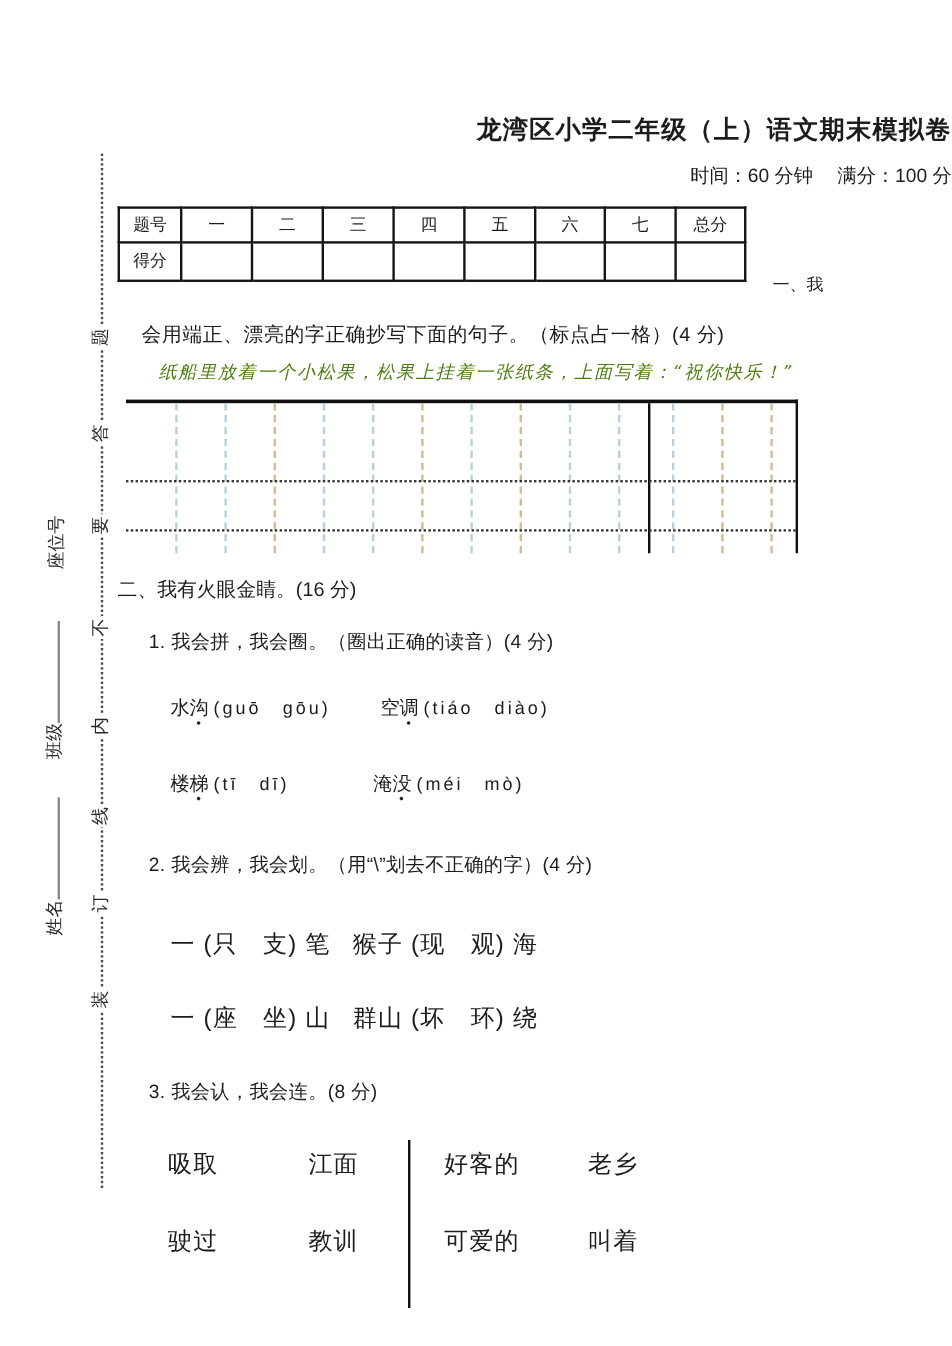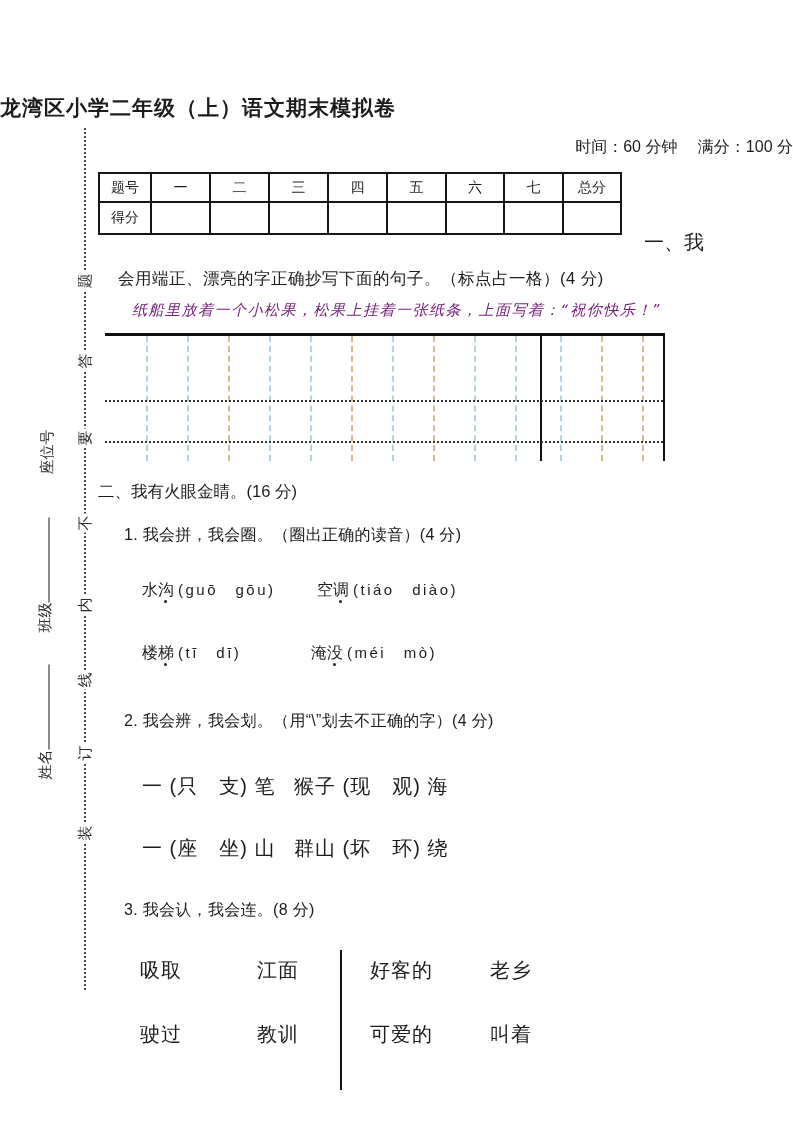--- a/index.html
+++ b/index.html
@@ -3,45 +3,45 @@
 <meta charset="utf-8">
 <style>
   html,body { margin:0; padding:0; background:#ffffff; }
   .page {
     position:relative; width:793px; height:1122px; background:#fff;
     font-family:"Liberation Sans", sans-serif; color:#1c1c1c; overflow:hidden;
   }
   .abs { position:absolute; }
 
   
-  .title { top:94px; left:0; width:100%; text-align:left; font-size:21px; font-weight:bold; letter-spacing:1px; }
+  .title { top:94px; left:0; width:100%; text-align:right; font-size:21px; font-weight:bold; letter-spacing:1px; }
   .subtitle { top:137px; left:0; width:100%; text-align:right; font-size:16px; }
 
   
   .score-table { left:98px; top:172px; border-collapse:collapse; table-layout:fixed; }
   .score-table td {
     border:2px solid #161616; font-size:14px; text-align:center; padding:0;
   }
   .score-table tr.r1 td { height:27px; }
   .score-table tr.r2 td { height:30px;text-align:center; }
 
   
   .bind-dotted { left:84px; top:128px; height:862px; width:0; border-left:2px dotted #4a4a4a; }
   .bind-char {
     left:84px; transform:translate(-50%,-50%) rotate(-90deg);
     background:#fff; font-size:15px; line-height:1; padding:3px 2px; color:#2a2a2a;
   }
   .rot { transform:translate(-50%,-50%) rotate(-90deg); white-space:nowrap; font-size:15px; color:#2a2a2a; }
   .blank-line { display:inline-block; width:85px; height:1em; border-bottom:2px solid #8a8a8a; vertical-align:baseline; }
 
   
-  .lead-one { left:644px; top:229px; font-size:20px; }
+  .lead-one { left:644px; top:229px; font-size:14px; }
   .instruction { left:118px; top:268px; font-size:16.5px; letter-spacing:0.5px; }
   .copy-sentence { left:132px; top:301px; font-size:15px; letter-spacing:1.5px;
-    font-family:"DejaVu Serif", serif; font-style:italic; color:#701a75; }
+    font-family:"DejaVu Serif", serif; font-style:italic; color:#4d7c0f; }
 
   
   .grid { left:105px; top:333px; width:558px; height:125px;
     border-top:3px solid #101010; border-right:2px solid #101010; }
   .vdash { position:absolute; top:0; bottom:0; width:0; border-left:2px dashed #b5d2e2; }
   .vdash.tan { border-left-color:#d6ba92; }
   .vsolid { position:absolute; top:0; bottom:0; width:0; border-left:2px solid #101010; }
   .hdot { position:absolute; left:0; right:0; height:0; border-top:2px dotted #333; }
 
   .sec-head { left:98px; top:481px; font-size:16.5px; }

